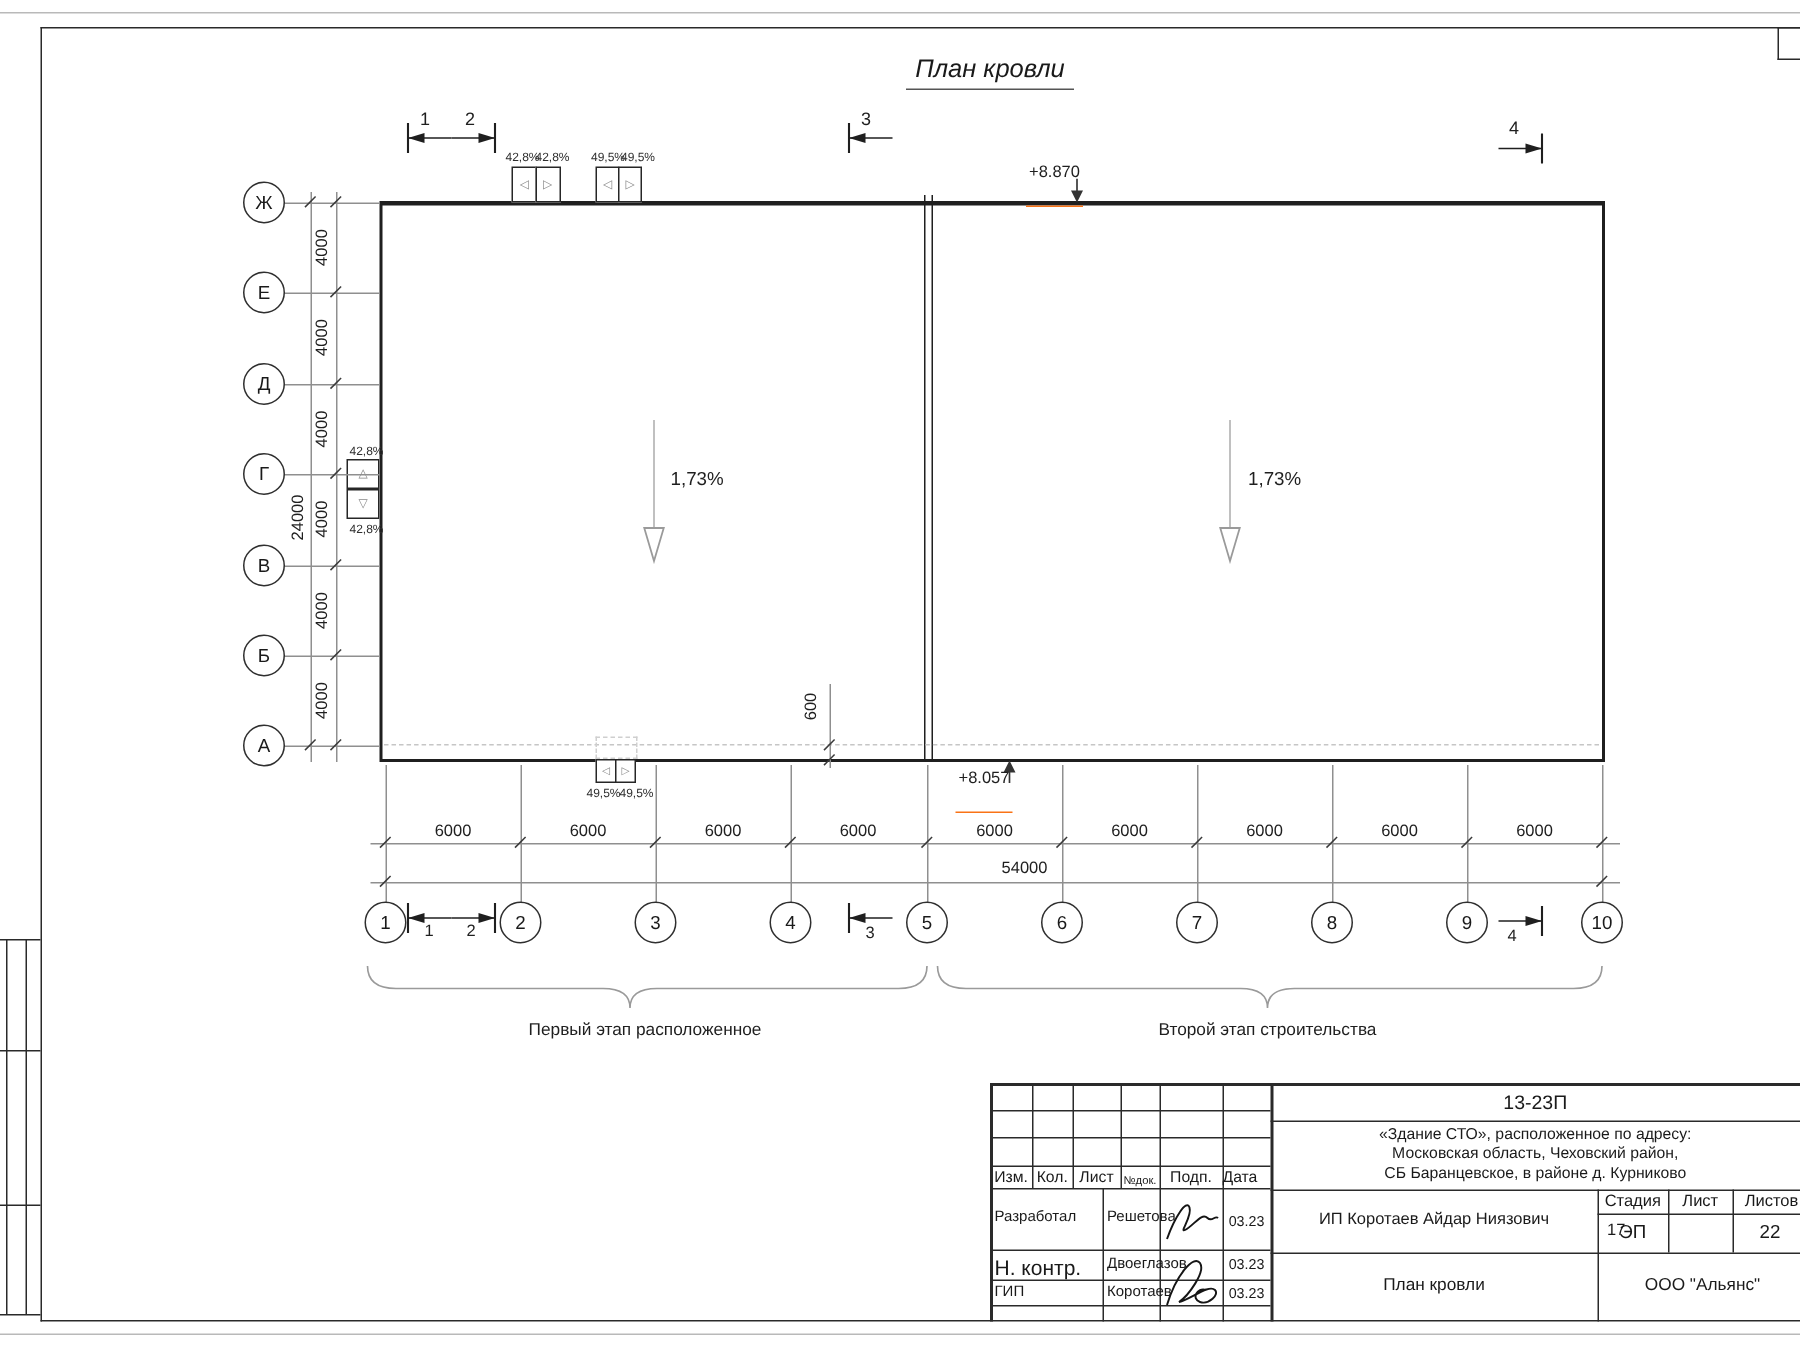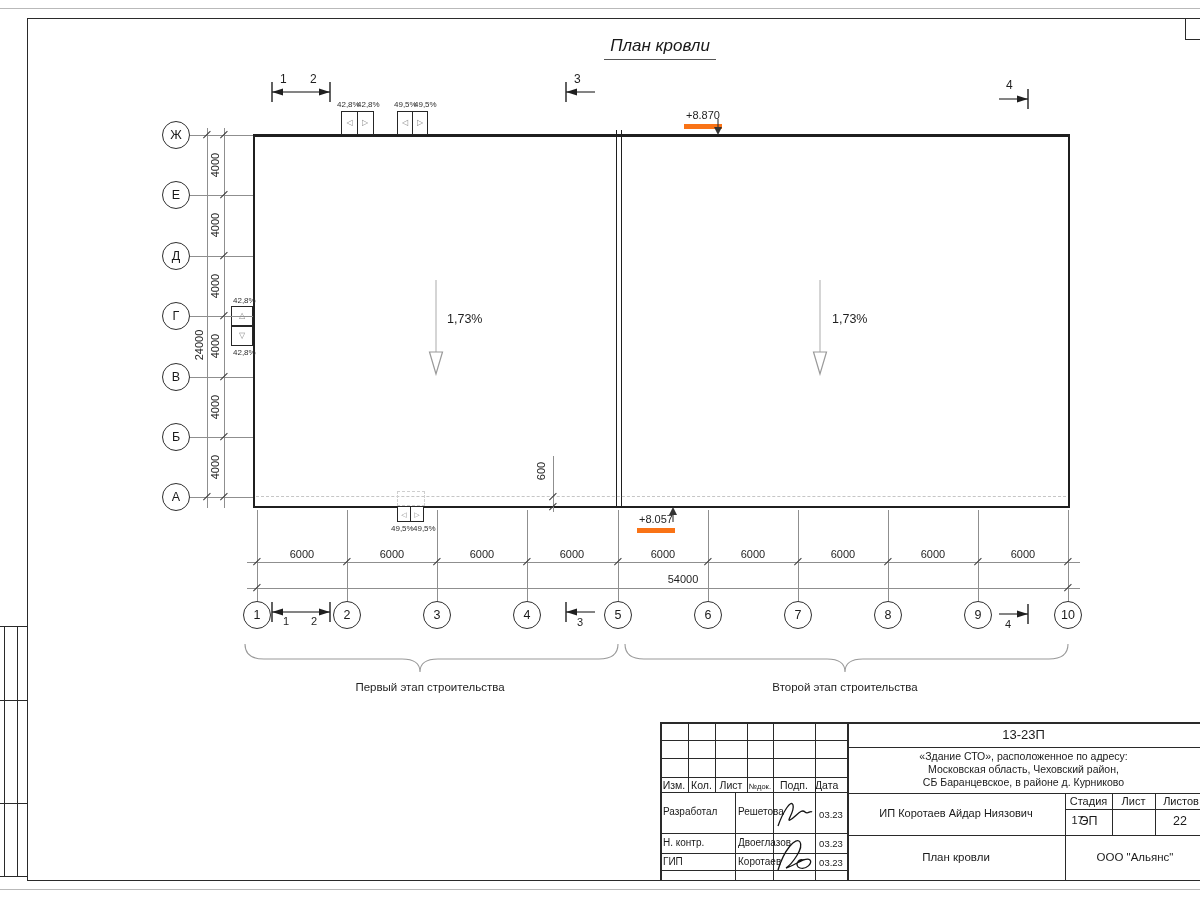--- a/index.html
+++ b/index.html
@@ -13,21 +13,21 @@
   .tk{position:absolute;width:10px;height:1.4px;background:#3a3a3a;transform:rotate(-45deg)}
   .axc{position:absolute;width:26px;height:26px;border:1.3px solid #2f2f2f;border-radius:50%;
        background:#fff;display:flex;align-items:center;justify-content:center;font-size:12.5px}
   .dim{position:absolute;font-size:11px;color:#1f1f1f;text-align:center;white-space:nowrap}
   .dimr{transform:rotate(-90deg)}
   .sm{position:absolute;font-size:8px;color:#2f2f2f;white-space:nowrap}
   .fb{position:absolute;border:1.3px solid #262626;background:#fff;display:flex;align-items:center;
       justify-content:center;font-size:8px;color:#8a8a8a;line-height:1;box-sizing:border-box}
   .tbt{position:absolute;text-align:center;white-space:nowrap}
   .mknum{position:absolute;font-size:12px;color:#1f1f1f}
-  .elev{position:absolute;font-size:11px;color:#1f1f1f;border-bottom:5px solid #f97316;padding:0 2px 3px 2px}
+  .elev{position:absolute;font-size:11px;color:#1f1f1f;border-bottom:1px solid #f97316;padding:0 2px 16px 2px}
   .roof{position:absolute;left:253px;top:134px;width:817px;height:374px;box-sizing:border-box;
         border:2px solid #1f1f1f;border-top-width:3px;background:#fff}
   .divider{position:absolute;left:616px;top:130px;width:6px;height:378px;box-sizing:border-box;
            border-left:1.7px solid #1f1f1f;border-right:1.7px solid #1f1f1f}
   .dash{position:absolute;left:256px;top:496px;width:810px;height:0;border-top:1.2px dashed #c6c6c6}
   .ghost{position:absolute;border:1px dashed #cfcfcf;background:transparent}
   .ttl{position:absolute;left:450px;top:36px;width:420px;text-align:center}
   .ttl span{display:inline-block;font-size:17px;font-style:italic;border-bottom:1px solid #555;padding:0 6px 3px 6px}
   .stage{position:absolute;font-size:11.5px;color:#1f1f1f;text-align:center}
 </style>
@@ -289,21 +289,21 @@
 
   <div class="vl" style="left:553px;top:456px;height:56px"></div>
   <i class="tk" style="left:548px;top:496px"></i>
   <i class="tk" style="left:548px;top:506px"></i>
   <div class="dim dimr" style="left:524px;top:465px;width:34px">600</div>
 
   <svg class="a" style="left:240px;top:640px" width="835" height="42">
     <path d="M5,4 Q5,19 24,19 L162,19 Q180,19 180,32 Q180,19 198,19 L359,19 Q378,19 378,4" fill="none" stroke="#9a9a9a" stroke-width="1.1"></path>
     <path d="M385,4 Q385,19 404,19 L587,19 Q605,19 605,32 Q605,19 623,19 L809,19 Q828,19 828,4" fill="none" stroke="#9a9a9a" stroke-width="1.1"></path>
   </svg>
-  <div class="stage" style="left:310px;top:681px;width:240px">Первый этап строительства</div>
+  <div class="stage" style="left:310px;top:681px;width:240px">Первый этап расположенное</div>
   <div class="stage" style="left:725px;top:681px;width:240px">Второй этап строительства</div>
 
   <div>
 
     <div class="vd" style="left:660px;top:722px;height:159px;width:1.6px"></div>
     <div class="hd" style="left:660px;top:722px;width:540px;height:1.6px"></div>
     <div class="vd" style="left:847px;top:722px;height:159px;width:1.6px"></div>
 
     <div class="hd" style="left:660px;top:740px;width:187px"></div>
     <div class="hd" style="left:660px;top:758px;width:187px"></div>
@@ -331,21 +331,21 @@
     <div class="tbt" style="left:660px;width:28px;top:779px;font-size:10.5px">Изм.</div>
     <div class="tbt" style="left:688px;width:27px;top:779px;font-size:10.5px">Кол.</div>
     <div class="tbt" style="left:715px;width:32px;top:779px;font-size:10.5px">Лист</div>
     <div class="tbt" style="left:747px;width:26px;top:782px;font-size:7.5px">№док.</div>
     <div class="tbt" style="left:773px;width:42px;top:779px;font-size:10.5px">Подп.</div>
     <div class="tbt" style="left:815px;width:18px;top:779px;font-size:10.5px">Дата</div>
 
     <div class="tbt" style="left:663px;top:806px;font-size:10px;text-align:right">Разработал</div>
     <div class="tbt" style="left:738px;top:806px;font-size:10px;text-align:left">Решетова</div>
     <div class="tbt" style="left:815px;width:32px;top:809px;font-size:9.5px">03.23</div>
-    <div class="tbt" style="left:663px;top:837px;font-size:10px;text-align:left">Н. контр.</div>
+    <div class="tbt" style="left:663px;top:837px;font-size:14px;text-align:left">Н. контр.</div>
     <div class="tbt" style="left:738px;top:837px;font-size:10px;text-align:center">Двоеглазов</div>
     <div class="tbt" style="left:815px;width:32px;top:838px;font-size:9.5px">03.23</div>
     <div class="tbt" style="left:663px;top:856px;font-size:10px;text-align:left">ГИП</div>
     <div class="tbt" style="left:738px;top:856px;font-size:10px;text-align:left">Коротаев</div>
     <div class="tbt" style="left:815px;width:32px;top:857px;font-size:9.5px">03.23</div>
 
     <svg class="a" style="left:774px;top:796px" width="40" height="34">
       <path d="M4,30 C9,16 17,3 19,9 C21,15 12,26 16,24 C22,21 27,12 31,16 C34,19 36,14 38,16" fill="none" stroke="#151515" stroke-width="1.3"></path>
     </svg>
     <svg class="a" style="left:772px;top:834px" width="44" height="42">

